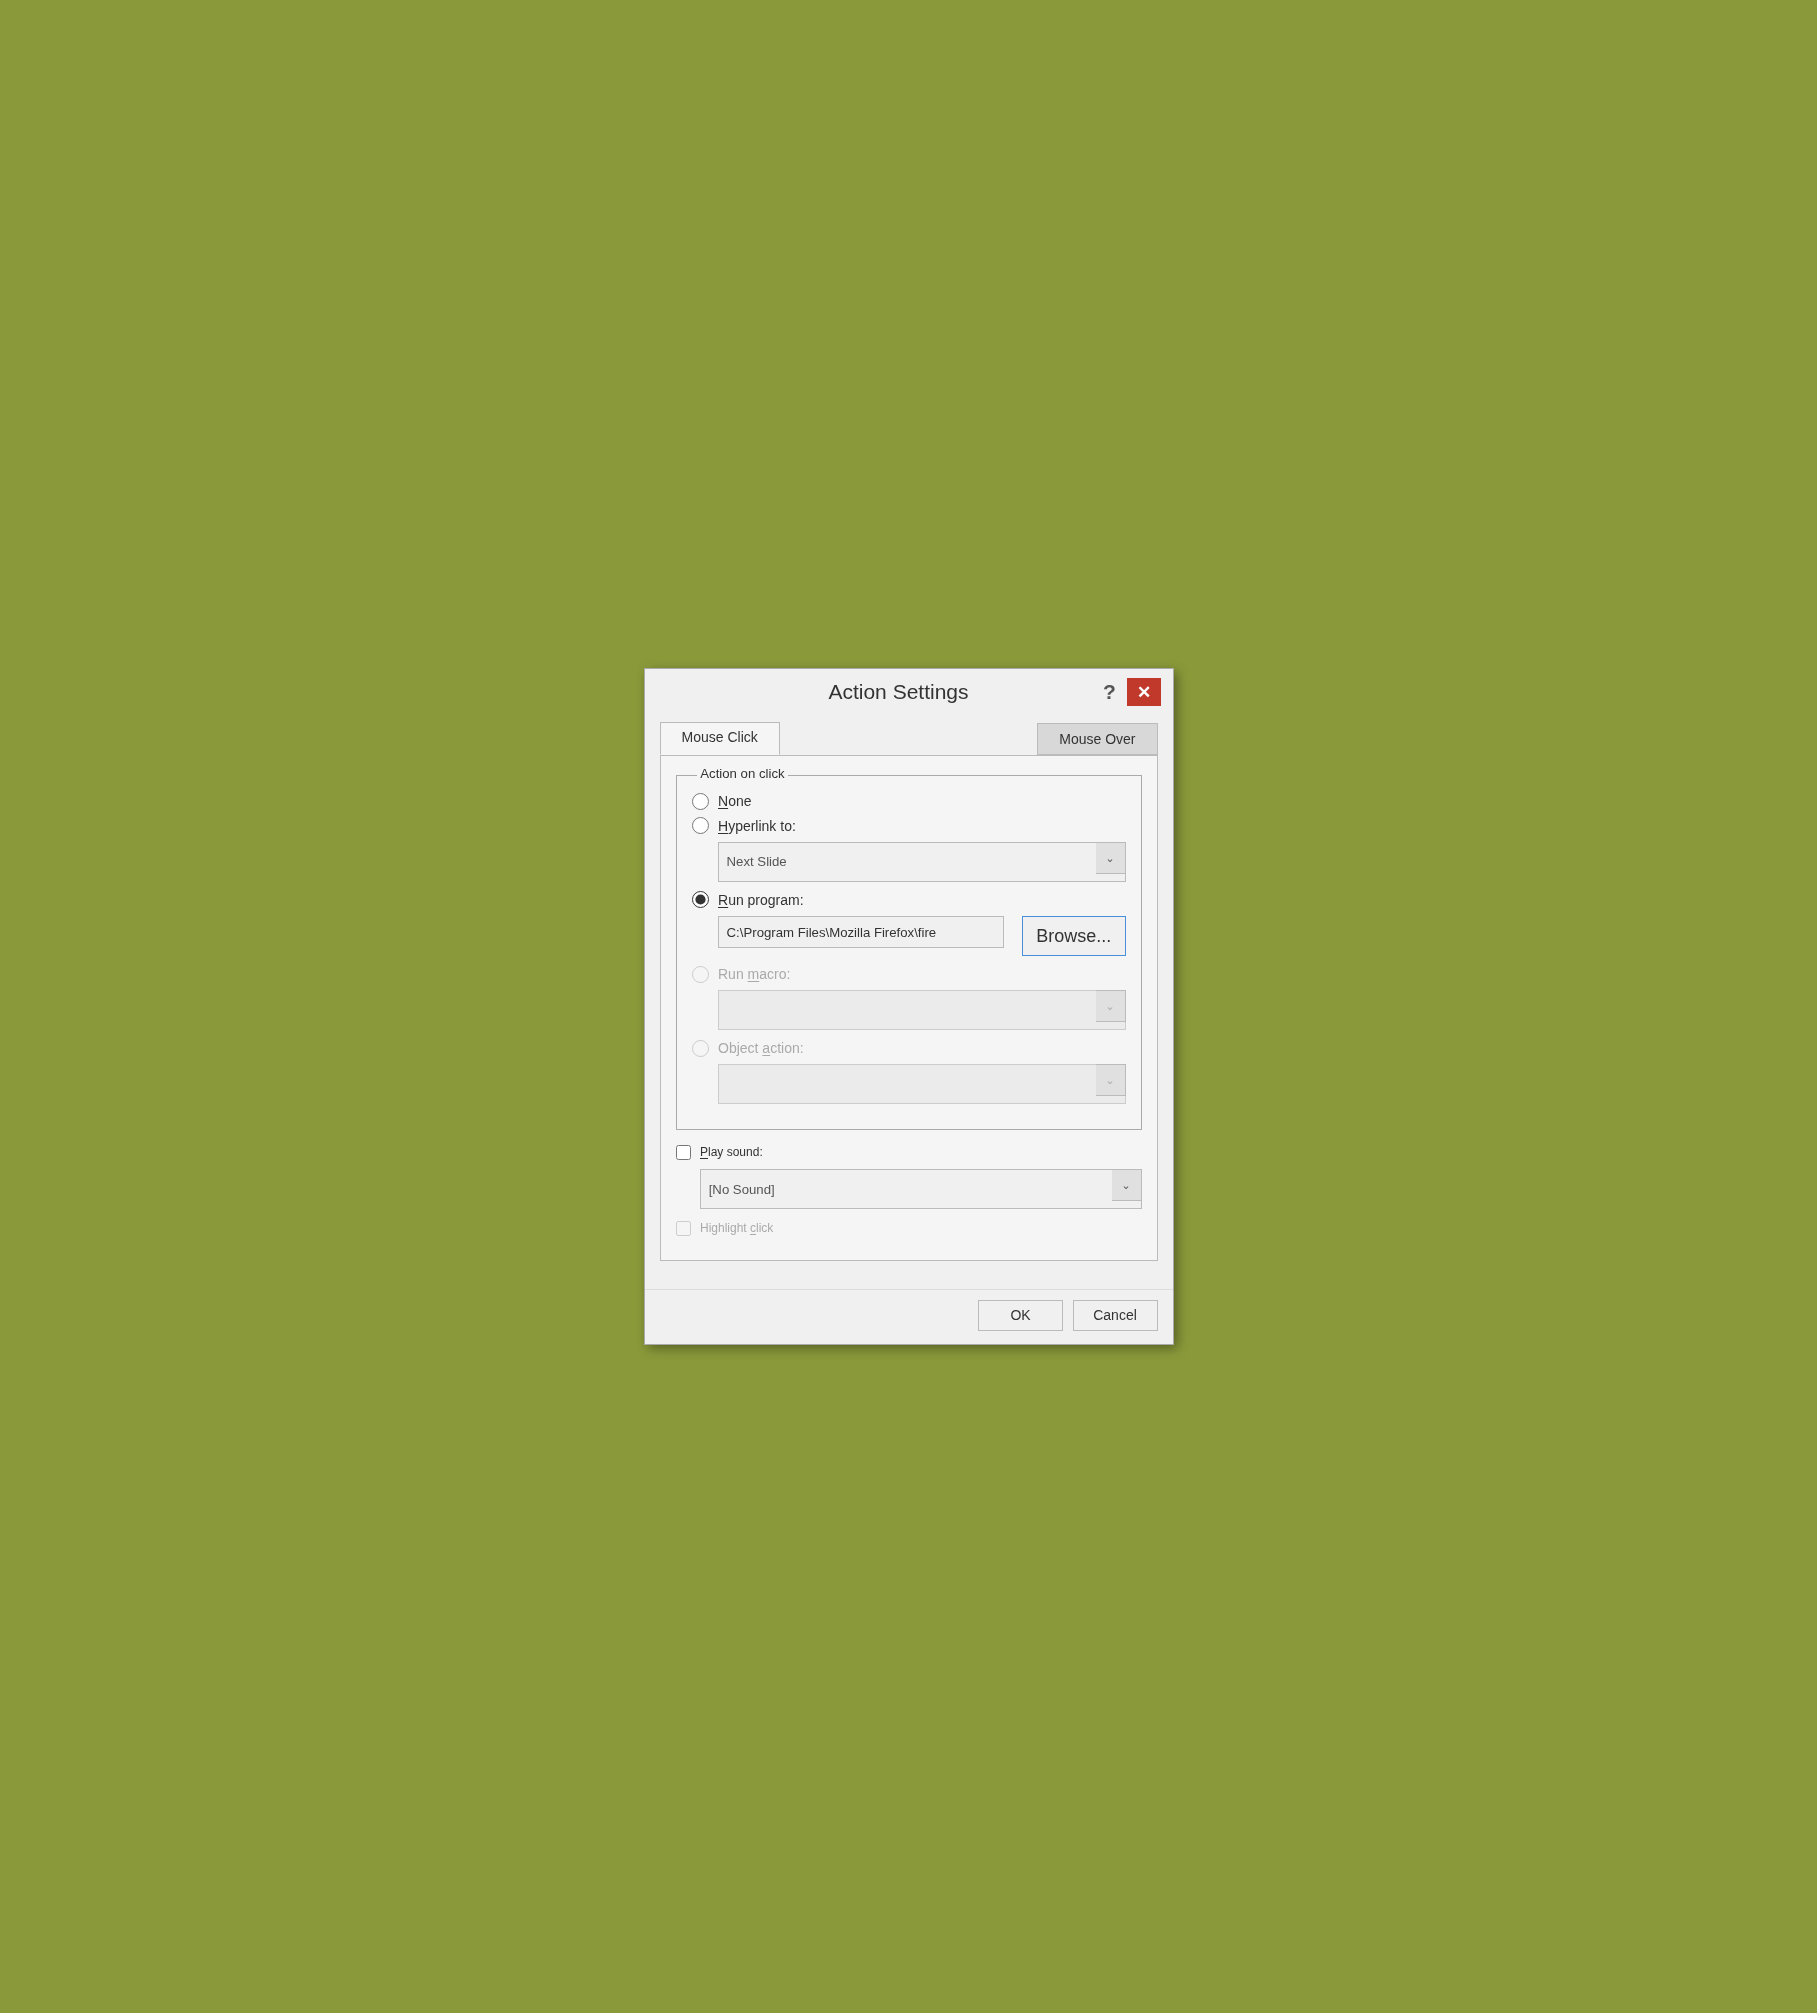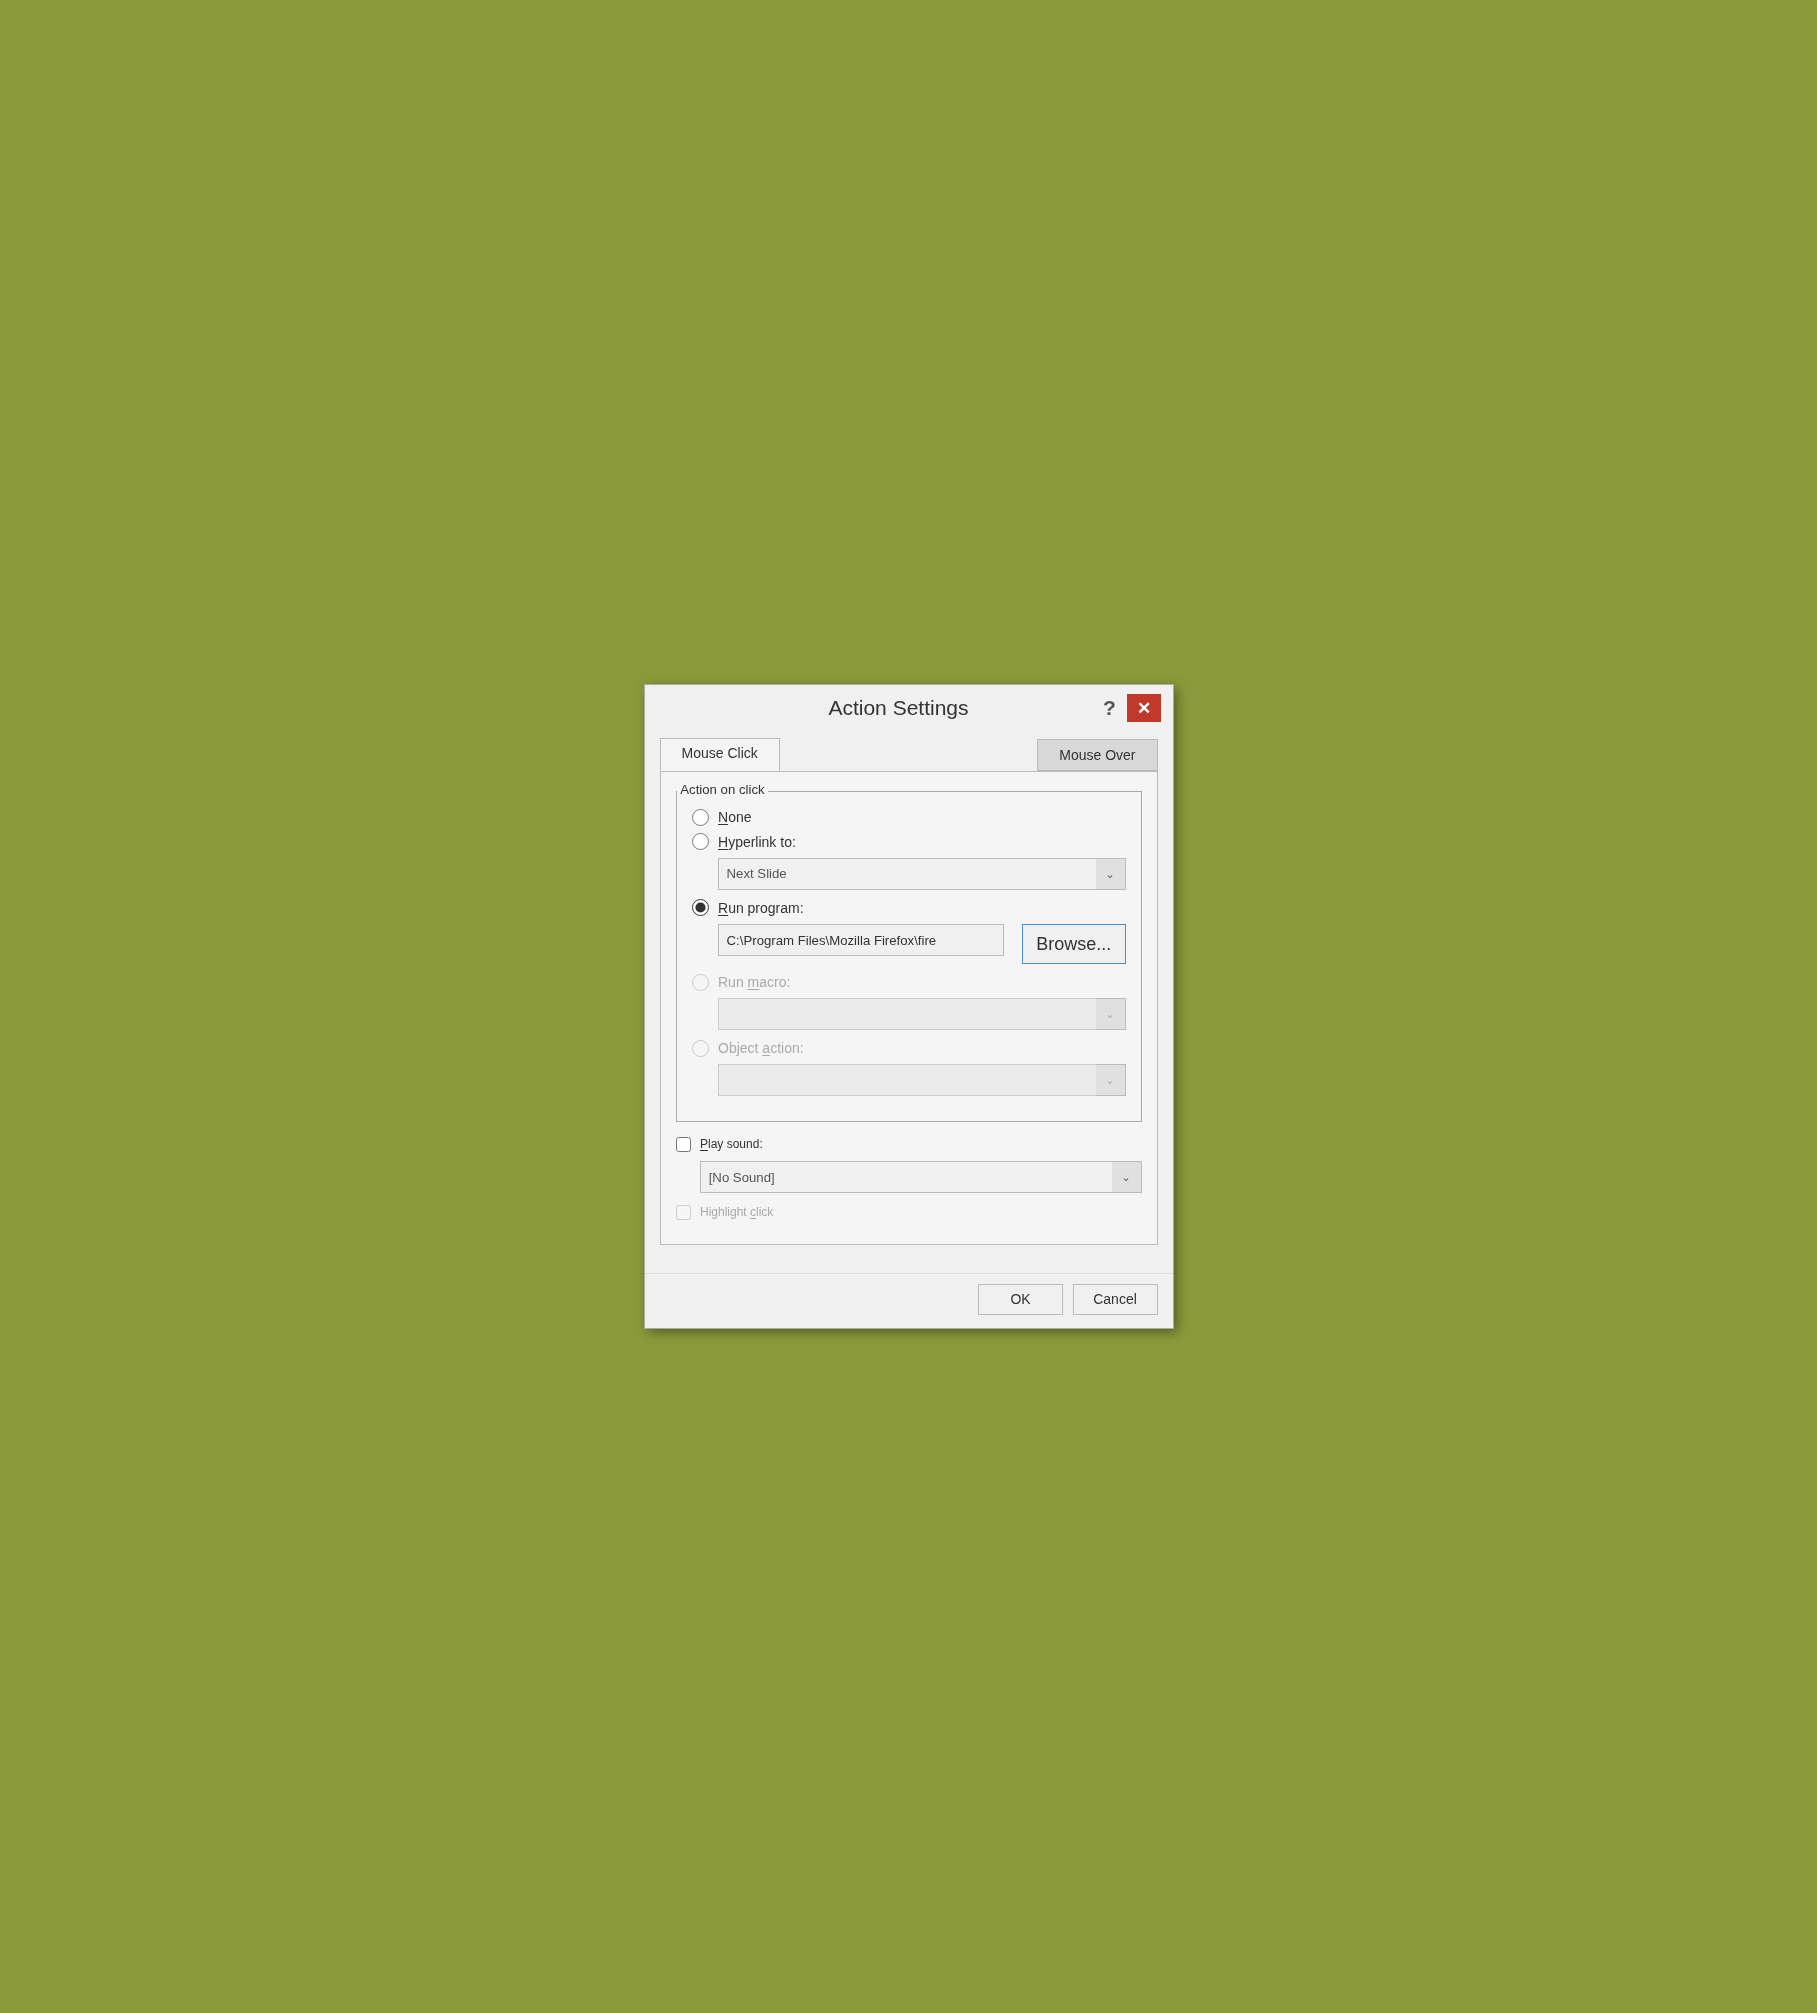--- a/index.html
+++ b/index.html
@@ -138,21 +138,21 @@
     }
 
     .group-legend {
       font-size: 13.2px;
       color: #333;
       font-weight: normal;
       background-color: #f5f5f5;
       padding: 0 3.8px;
       position: absolute;
       top: -9.5px;
-      left: 0;
+      left: 20px;
     }
 
     .radio-row {
       display: flex;
       align-items: center;
       margin-bottom: 7.6px;
       margin-top: 7.6px;
     }
 
     .radio-row input[type="radio"] {
@@ -185,21 +185,21 @@
     }
 
     .select-wrapper {
       display: flex;
       flex: 1;
       position: relative;
     }
 
     .select-wrapper select {
       flex: 1;
-      height: 32px;
+      height: 40px;
       border: 0.9px solid #bbb;
       background-color: #f0f0f0;
       font-size: 13.2px;
       padding: 0 7.6px;
       color: #555;
       appearance: none;
       -webkit-appearance: none;
     }
 
     .select-wrapper select:disabled {

